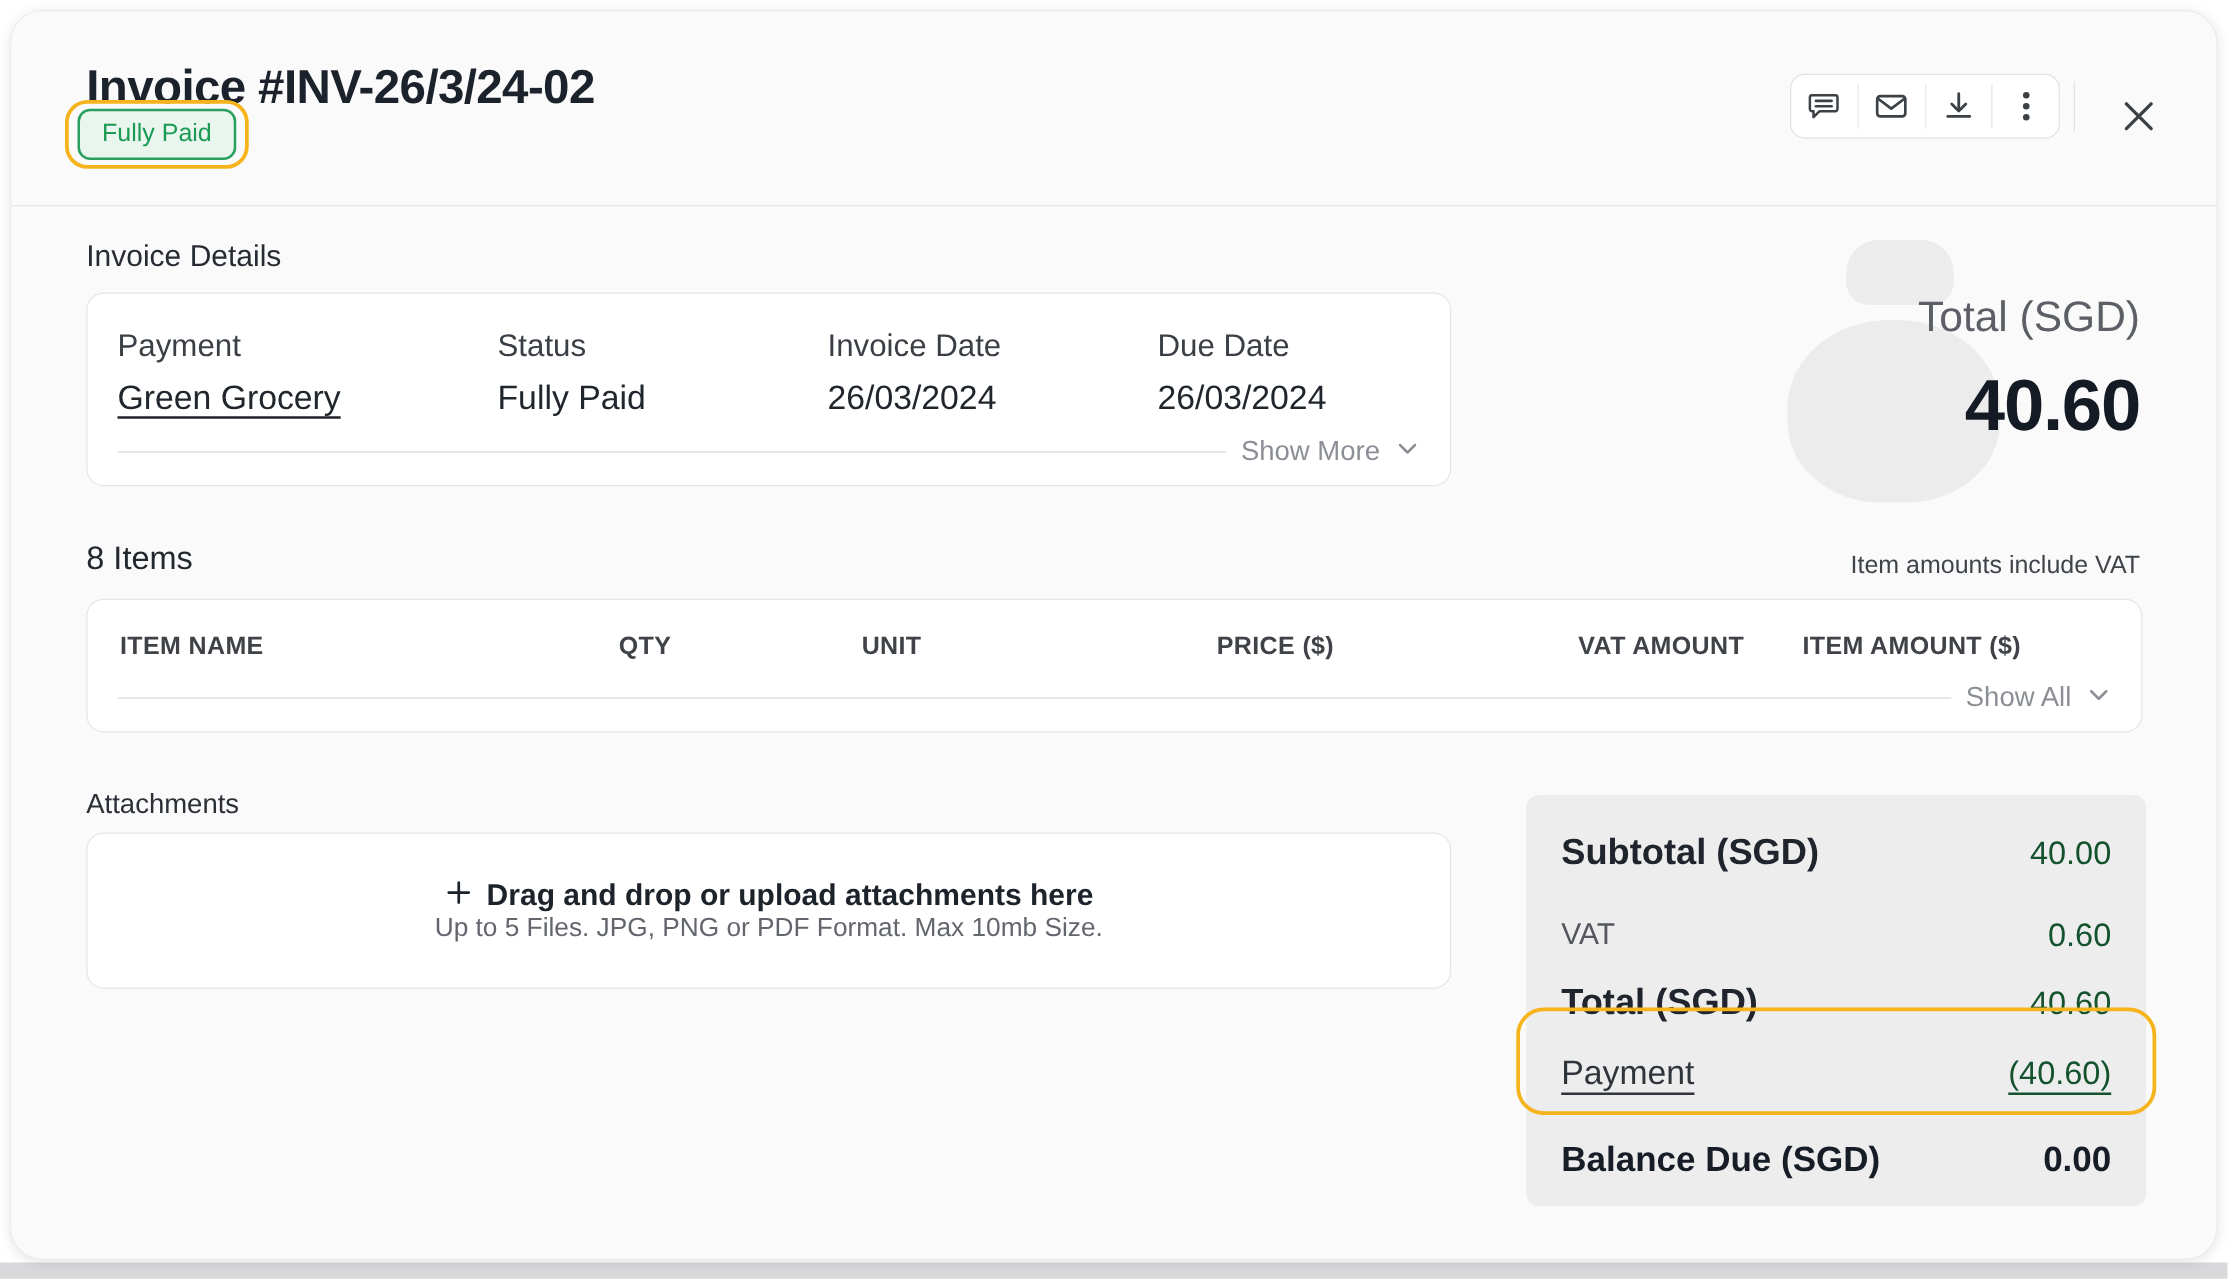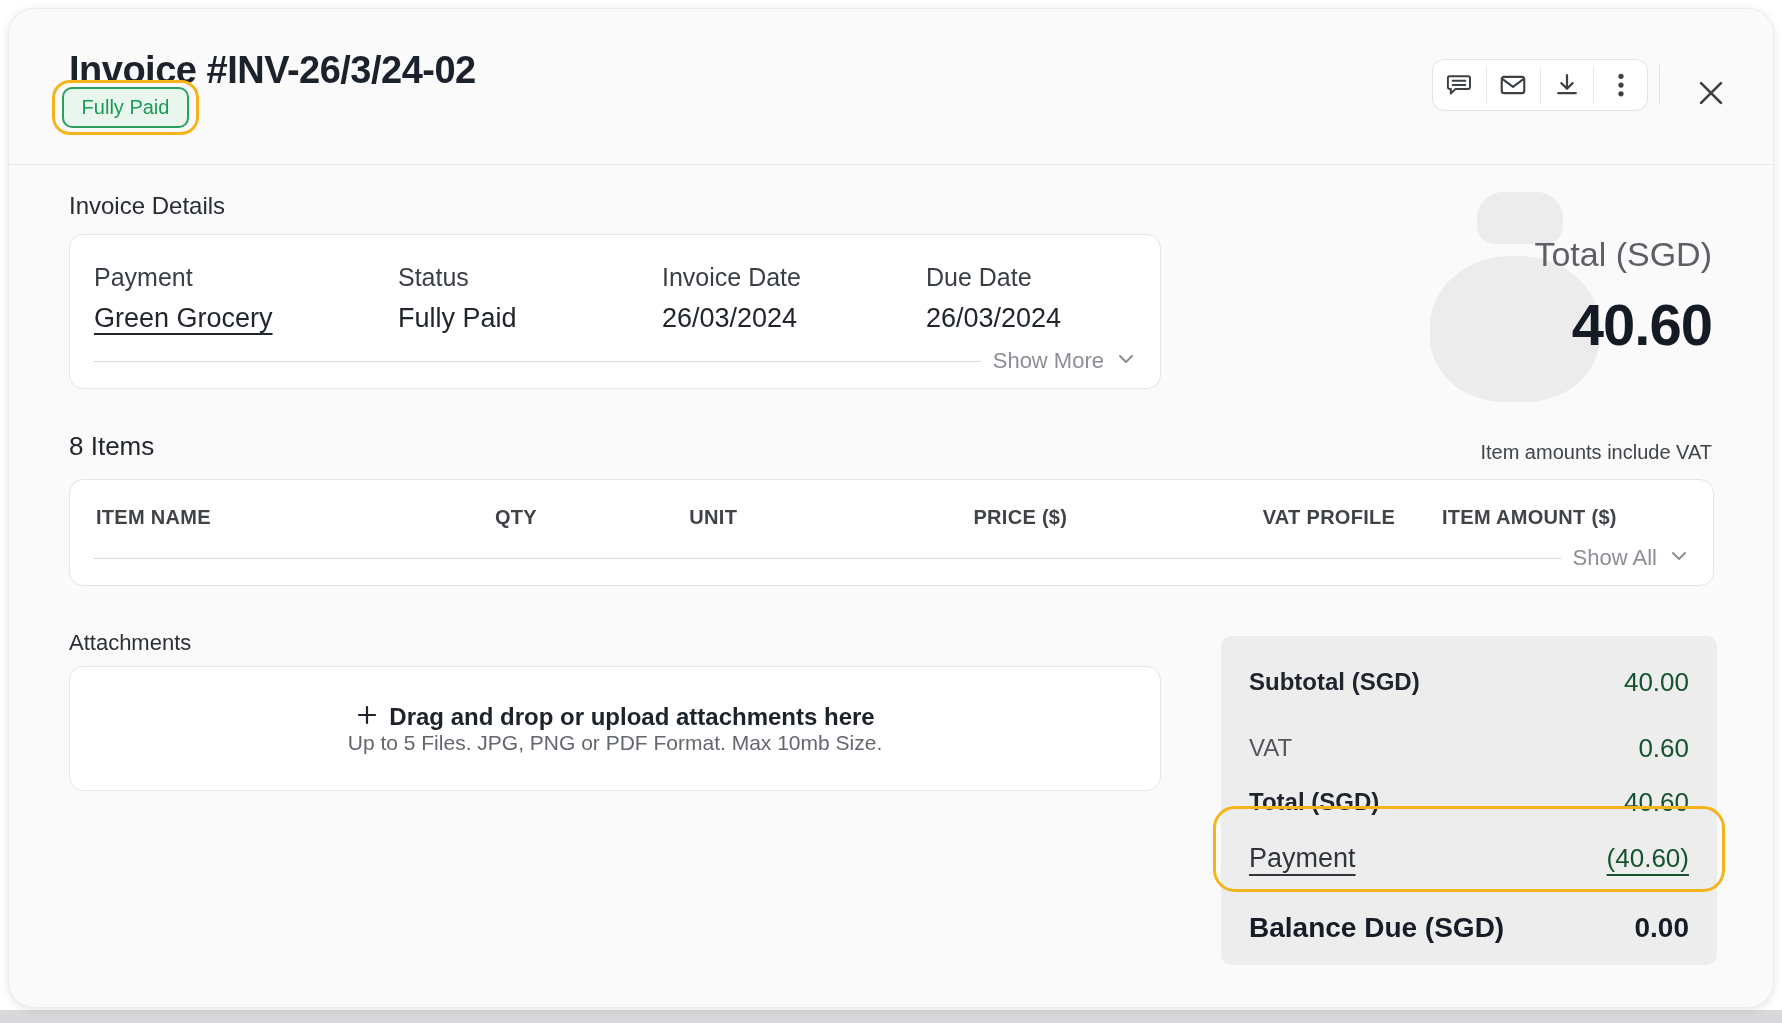--- a/index.html
+++ b/index.html
@@ -77,21 +77,21 @@
   .dz-title-row { display:flex; align-items:center; gap:10px; }
   .dz-title { font-size:24px; font-weight:700; color:#1d232b; }
   .dz-sub { font-size:21px; color:#63676d; }
 
   
   .summary-box { position:absolute; left:1212px; top:627px; width:496px; height:329px;
     background:#ededee; border-radius:10px; }
   .s-row { position:absolute; left:28px; right:28px; height:32px;
     display:flex; align-items:center; justify-content:space-between; }
   .sr1 { top:30px; } .sr2 { top:96px; } .sr3 { top:150px; } .sr4 { top:206px; } .sr5 { top:276px; }
-  .s-label-strong { font-size:24px; font-weight:600; color:#20252d; }
+  .s-label-strong { font-size:29px; font-weight:600; color:#20252d; }
   .s-label-muted { font-size:24px; color:#53575d; }
   .s-label-link { font-size:27px; color:#30353c; text-decoration:underline;
     text-underline-offset:7px; text-decoration-thickness:1.5px; cursor:pointer; }
   .s-value { font-size:26px; color:#14532d; }
   .s-value-link { text-decoration:underline; text-underline-offset:7px; text-decoration-thickness:1.5px; cursor:pointer; }
   .s-bold { font-weight:700; color:#171d27; font-size:28px; }
 
   .payment-ring { position:absolute; left:1204px; top:797px; width:512px; height:86px;
     border:3.5px solid #f6b41c; border-radius:22px; pointer-events:none; }
 </style>
@@ -198,21 +198,21 @@
 
   <div class="section-title-2">8 Items</div>
   <div class="vat-note">Item amounts include VAT</div>
 
   <div class="items-card">
     <div class="items-head">
       <div class="col-h ha-left">ITEM NAME</div>
       <div class="col-h ha-center">QTY</div>
       <div class="col-h ha-center">UNIT</div>
       <div class="col-h ha-center">PRICE ($)</div>
-      <div class="col-h ha-center">VAT PROFILE</div>
+      <div class="col-h ha-center">VAT AMOUNT</div>
       <div class="col-h ha-right">ITEM AMOUNT ($)</div>
     </div>
     <div class="show-row">
       <div class="line"></div>
       <span class="show-label">Show All</span>
       <span>
         <svg width="20" height="14" viewBox="0 0 20 14" fill="none" stroke="#8b8f95" stroke-width="2" stroke-linecap="round" stroke-linejoin="round">
           <path d="M4 4l6 6 6-6"></path>
         </svg>
       </span>

